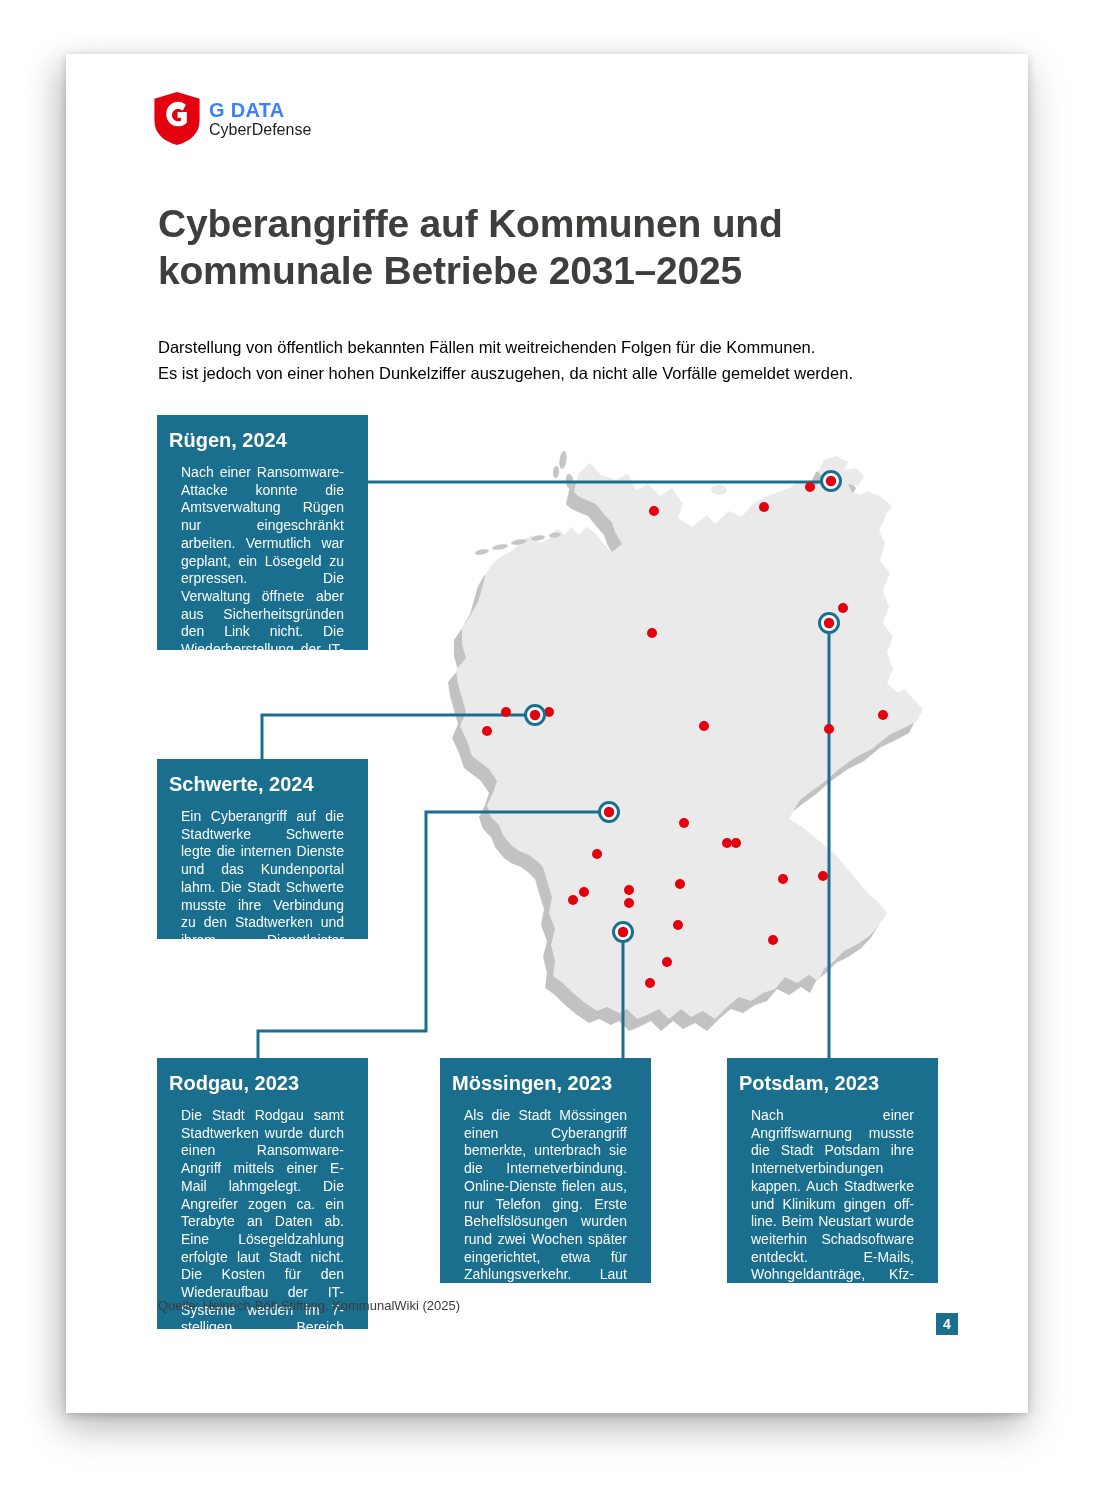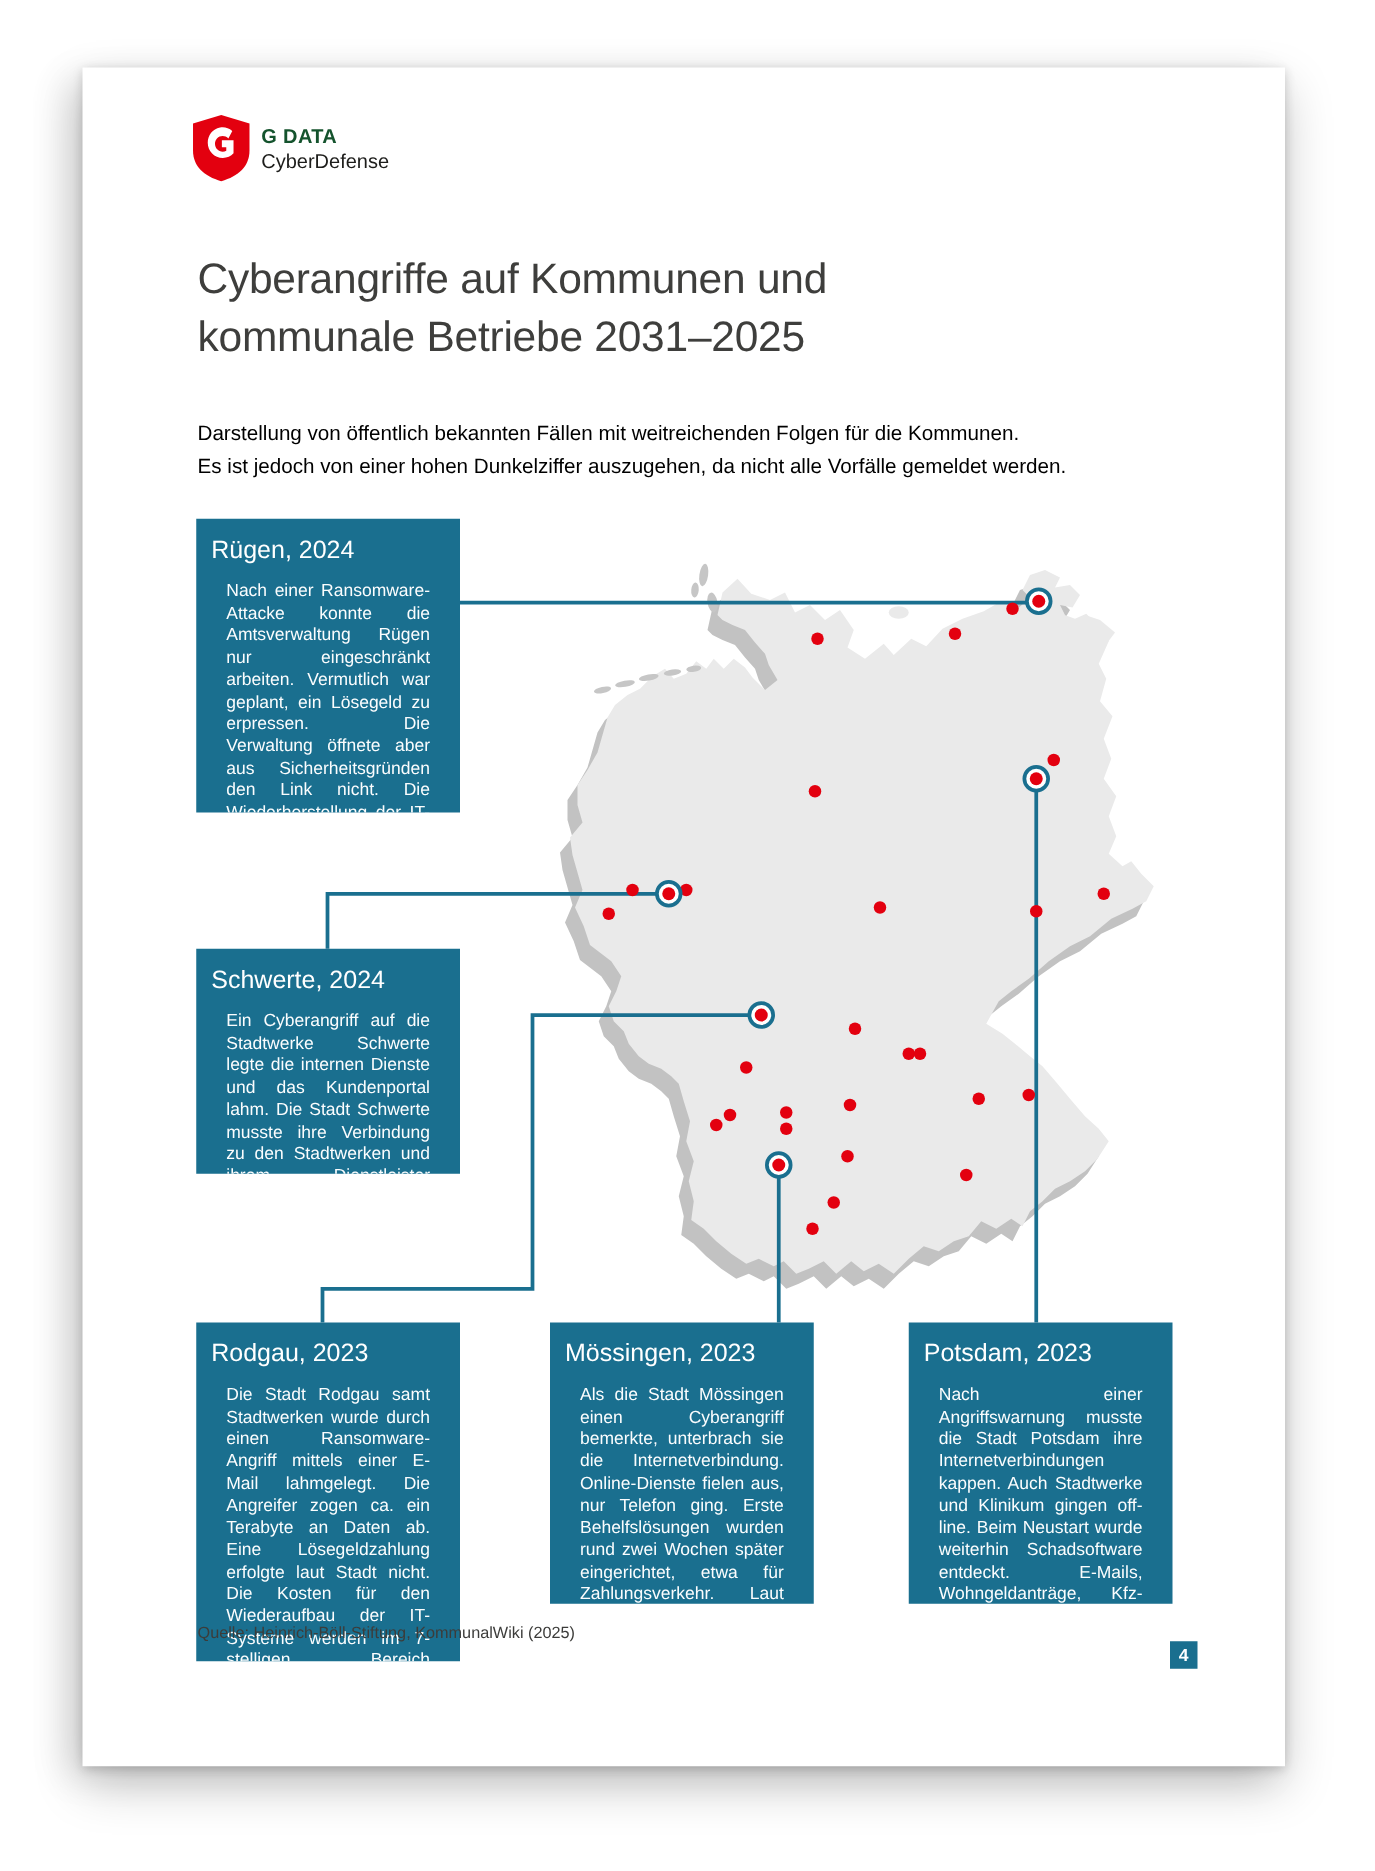--- a/index.html
+++ b/index.html
@@ -7,37 +7,37 @@
          font-family:"Liberation Sans","DejaVu Sans",sans-serif;}
   .page{position:absolute;left:66px;top:54px;width:962px;height:1359px;background:#ffffff;
         box-shadow:0 2px 8px rgba(0,0,0,.18), 0 16px 38px rgba(0,0,0,.22), -14px 8px 28px rgba(0,0,0,.10);}
   .page::after{content:"";position:absolute;left:14px;right:14px;bottom:-18px;height:26px;
         background:radial-gradient(ellipse at 50% 0%, rgba(0,0,0,.28), rgba(0,0,0,0) 72%);
         filter:blur(7px);z-index:-1;}
 
   
   .logo{position:absolute;left:87px;top:37px;display:flex;align-items:center;gap:8px;}
   .logo svg{display:block;}
-  .logo-brand{font-size:16px;font-weight:800;color:#14532d;letter-spacing:.3px;line-height:22px;}
+  .logo-brand{font-size:20px;font-weight:800;color:#3b82f6;letter-spacing:.3px;line-height:22px;}
   .logo-sub{font-size:16px;font-weight:400;color:#1d1d1b;line-height:18px;}
   .doc-title{position:absolute;right:92px;top:54px;font-size:16.5px;font-weight:700;color:#161615;}
 
   
-  .headline{position:absolute;left:92px;top:146px;font-size:34px;line-height:47px;font-weight:400;
+  .headline{position:absolute;left:92px;top:146px;font-size:39px;line-height:47px;font-weight:700;
             color:#3e3e3c;letter-spacing:-.2px;}
   .intro{position:absolute;left:92px;top:280px;font-size:16.5px;line-height:26px;color:#000000;}
 
   
   .map-svg{position:absolute;left:0;top:0;width:962px;height:1359px;}
   .connectors path{stroke:var(--teal);stroke-width:3;fill:none;}
 
   
   .callout{position:absolute;width:211px;background:var(--teal);color:#ffffff;
            padding:13px 12px 10px 12px;box-sizing:border-box;overflow:hidden;}
-  .callout h2{margin:0 0 8px 0;font-size:20px;line-height:24px;font-weight:400;color:#ffffff;}
+  .callout h2{margin:0 0 8px 0;font-size:20px;line-height:24px;font-weight:700;color:#ffffff;}
   .callout p{margin:12px;font-size:14px;line-height:17.7px;text-align:justify;color:#fbfdfe;
              hyphens:manual;}
   .co-ruegen{left:91px;top:361px;height:235px;}
   .co-schwerte{left:91px;top:705px;height:180px;}
   .co-rodgau{left:91px;top:1004px;height:271px;}
   .co-moessingen{left:374px;top:1004px;height:225px;}
   .co-potsdam{left:661px;top:1004px;height:225px;}
 
   
   .source{position:absolute;left:92px;top:1244px;font-size:13px;color:#3c3c3a;}

